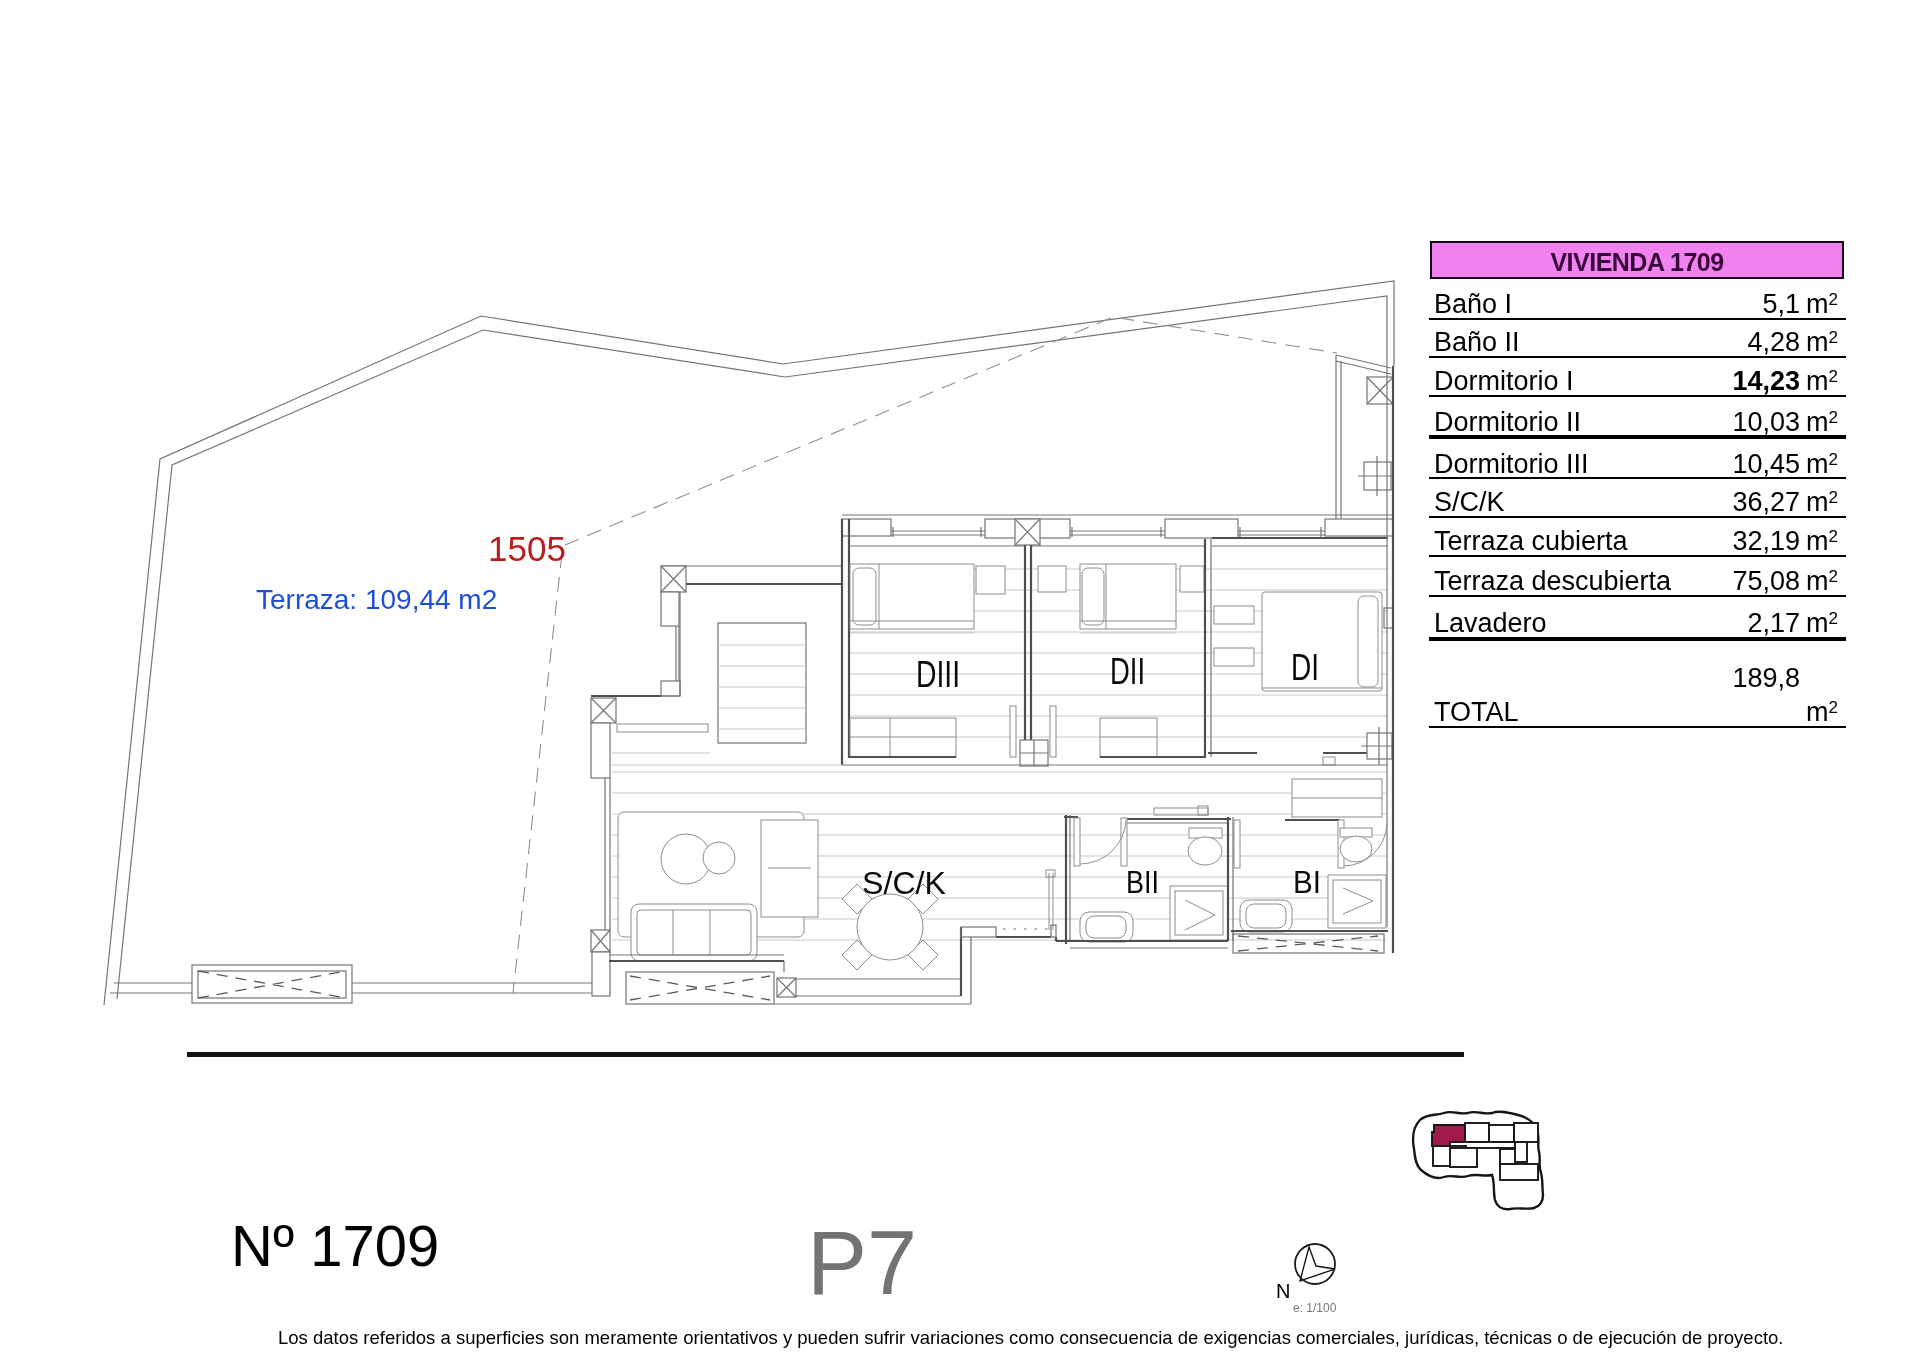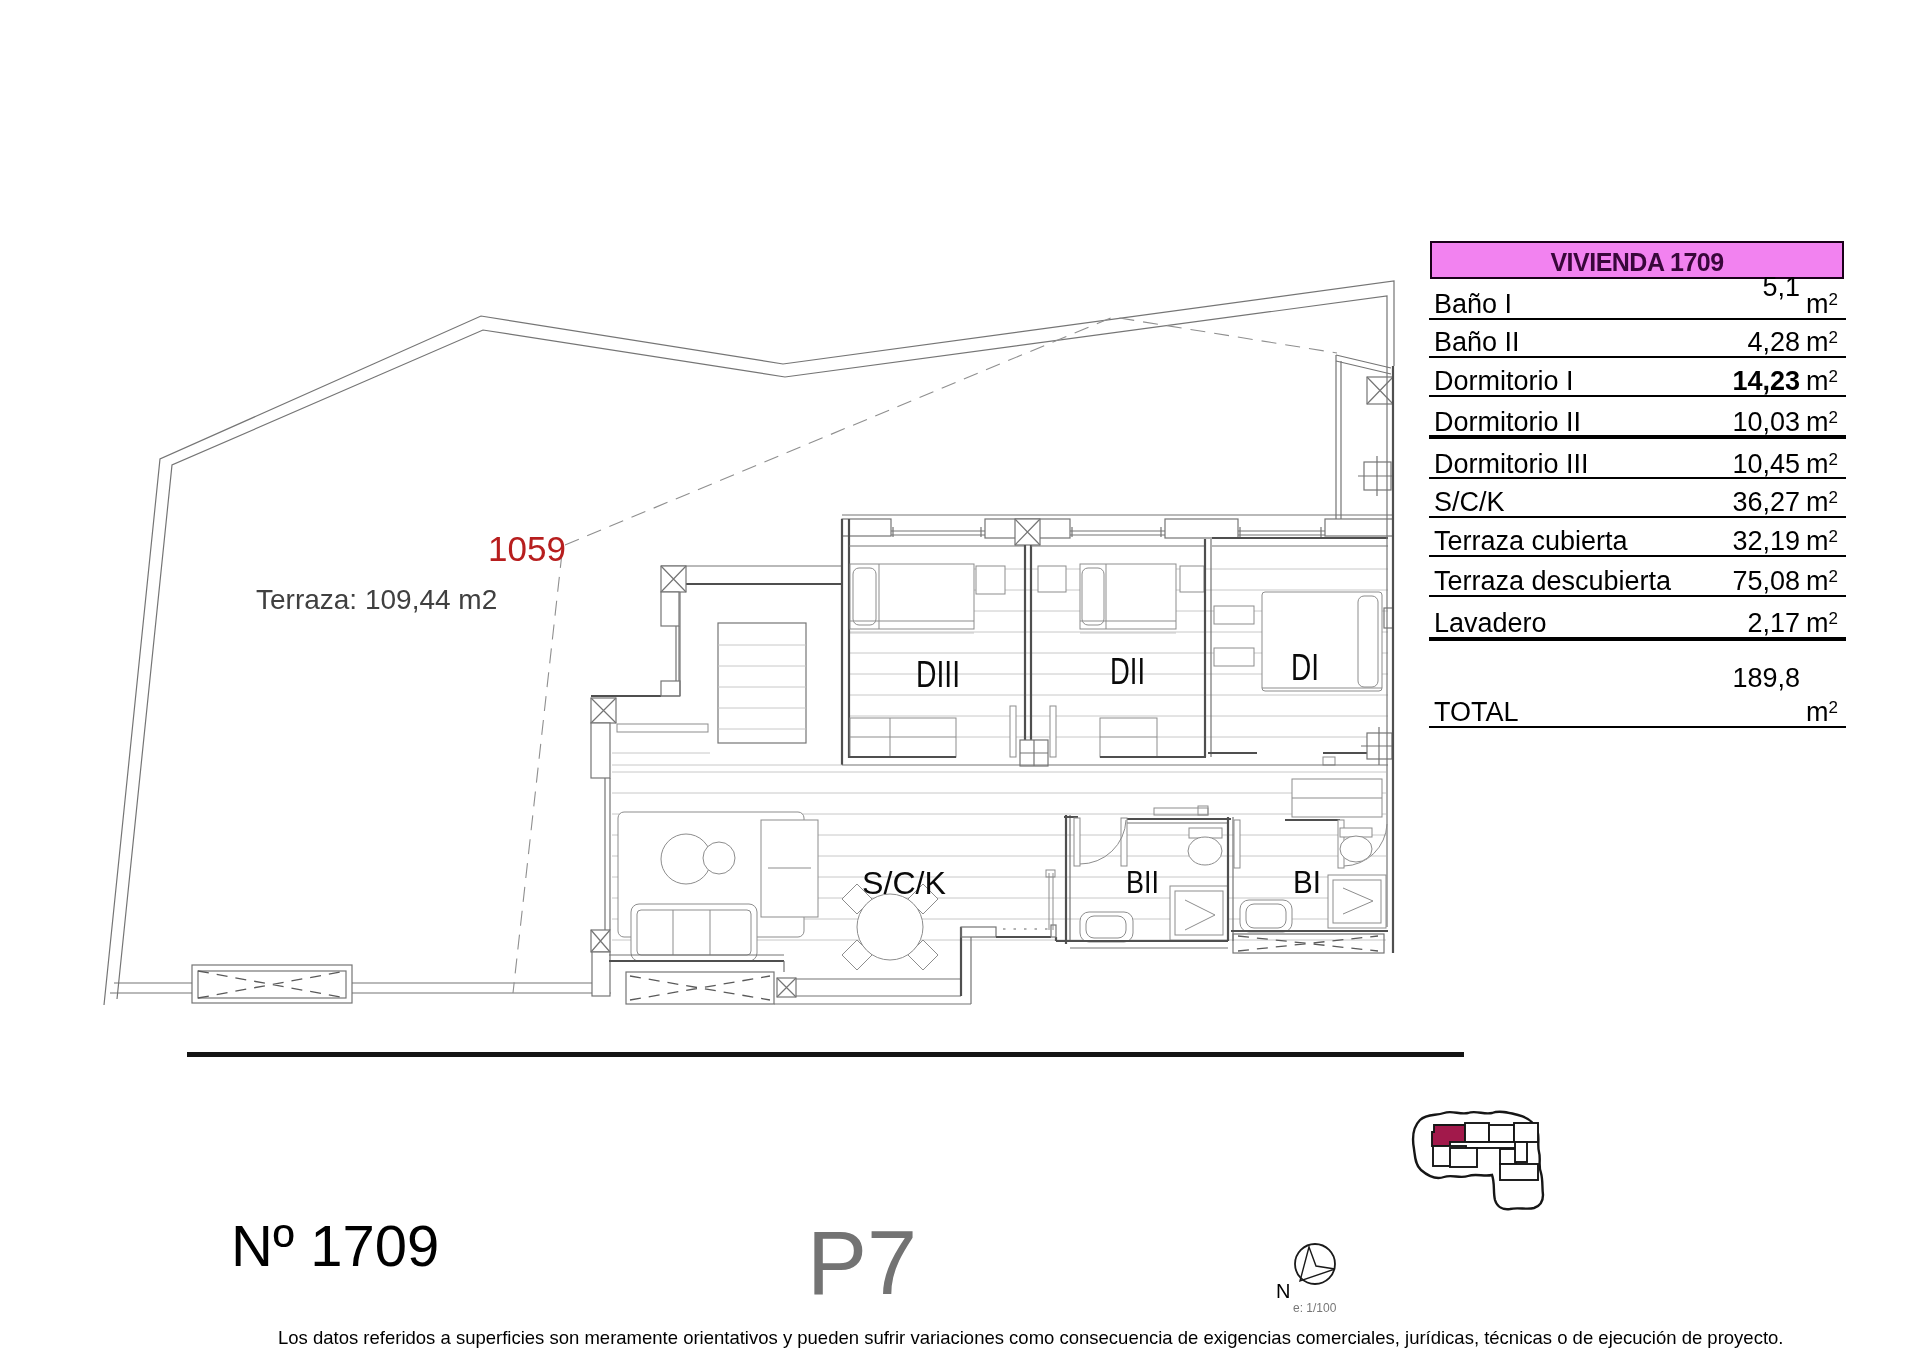--- a/index.html
+++ b/index.html
@@ -314,21 +314,21 @@
   <circle cx="1315" cy="1264" r="20" stroke="#1a1a1a" stroke-width="1.8" fill="none"></circle>
 
   <path d="M1309,1247 L1300,1281 L1335,1269 L1316,1266 Z M1309,1247 L1316,1266" stroke="#1a1a1a" stroke-width="1.4" fill="none"></path>
 </g>
 </svg>
 
 <div class="abs" style="left:1430px;top:241px;width:414px;height:38px;background:#f282f0;border:2.5px solid #190019;box-sizing:border-box;"></div>
 <div class="abs" style="left:1431px;top:248px;width:412px;text-align:center;font-size:25px;font-weight:bold;letter-spacing:-0.5px;color:#38073a;">VIVIENDA 1709</div>
 
 <div class="tbl-label" style="top:289px;">Baño I</div>
-<div class="tbl-val" style="left:1680px;top:272px;">5,1</div>
+<div class="tbl-val" style="left:1680px;top:289px;">5,1</div>
 <div class="tbl-unit" style="left:1806px;top:289px;">m<sup>2</sup></div>
 <div class="sep" style="top:318px;height:2px;"></div>
 
 <div class="tbl-label" style="top:327px;">Baño II</div>
 <div class="tbl-val" style="left:1680px;top:327px;">4,28</div>
 <div class="tbl-unit" style="left:1806px;top:327px;">m<sup>2</sup></div>
 <div class="sep" style="top:356px;height:2px;"></div>
 
 <div class="tbl-label" style="top:366px;">Dormitorio I</div>
 <div class="tbl-val" style="left:1680px;top:366px;font-weight:bold;">14,23</div>
@@ -363,23 +363,23 @@
 <div class="tbl-label" style="top:608px;">Lavadero</div>
 <div class="tbl-val" style="left:1680px;top:608px;">2,17</div>
 <div class="tbl-unit" style="left:1806px;top:608px;">m<sup>2</sup></div>
 <div class="sep" style="top:637px;height:4px;"></div>
 
 <div class="tbl-label" style="top:697px;">TOTAL</div>
 <div class="tbl-val" style="left:1680px;top:663px;">189,8</div>
 <div class="tbl-unit" style="left:1806px;top:697px;">m<sup>2</sup></div>
 <div class="sep" style="top:726px;height:2px;"></div>
 
-<div class="abs" style="left:256px;top:584px;font-size:28px;color:#404040;">Terraza: 109,44 m2</div>
-
-<div class="abs" style="left:488px;top:529px;font-size:35px;color:#b71e1e;">1059</div>
+<div class="abs" style="left:256px;top:584px;font-size:28px;color:#1d4ed8;">Terraza: 109,44 m2</div>
+
+<div class="abs" style="left:488px;top:529px;font-size:35px;color:#b71e1e;">1505</div>
 
 <div class="abs" style="left:187px;top:1052px;width:1277px;height:5px;background:#141414;"></div>
 
 <div class="abs" style="left:231px;top:1212px;font-size:58px;color:#000;">Nº 1709</div>
 
 <div class="abs" style="left:807px;top:1212px;font-size:90px;color:#737373;">P7</div>
 
 <div class="abs" style="left:1276px;top:1280px;font-size:20px;color:#000;">N</div>
 
 <div class="abs" style="left:1293px;top:1301px;font-size:12px;color:#777;">e: 1/100</div>

